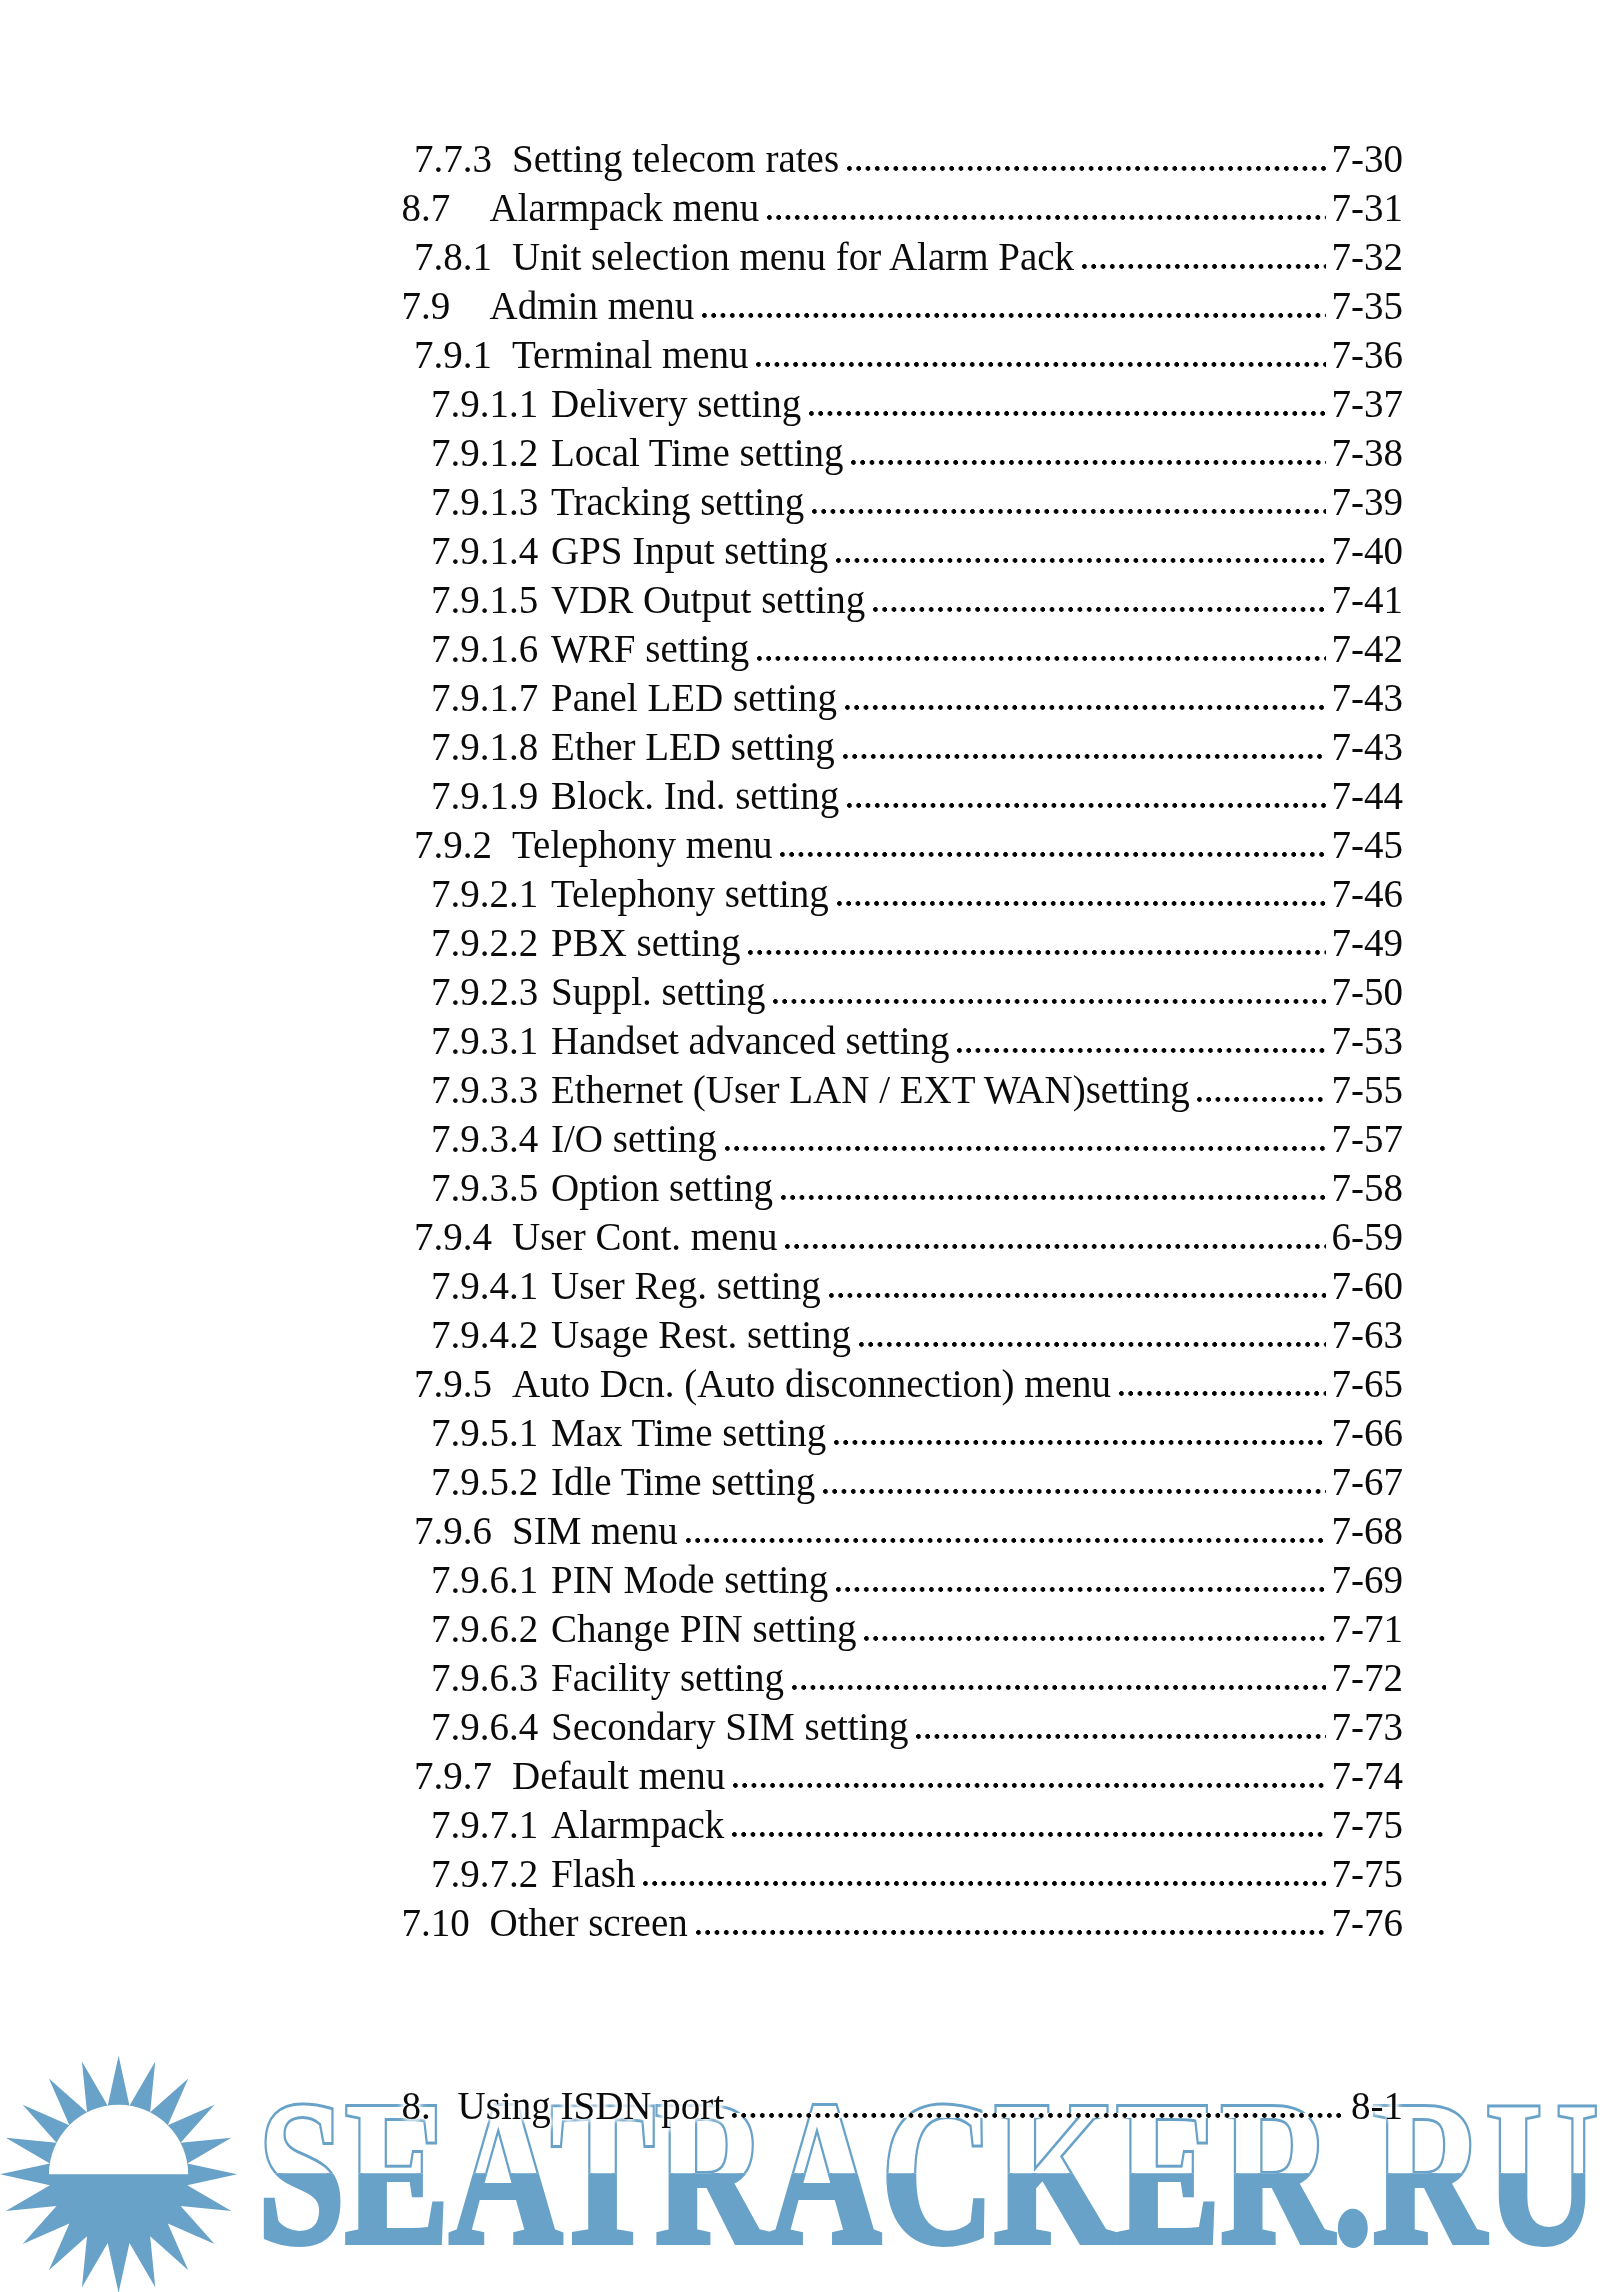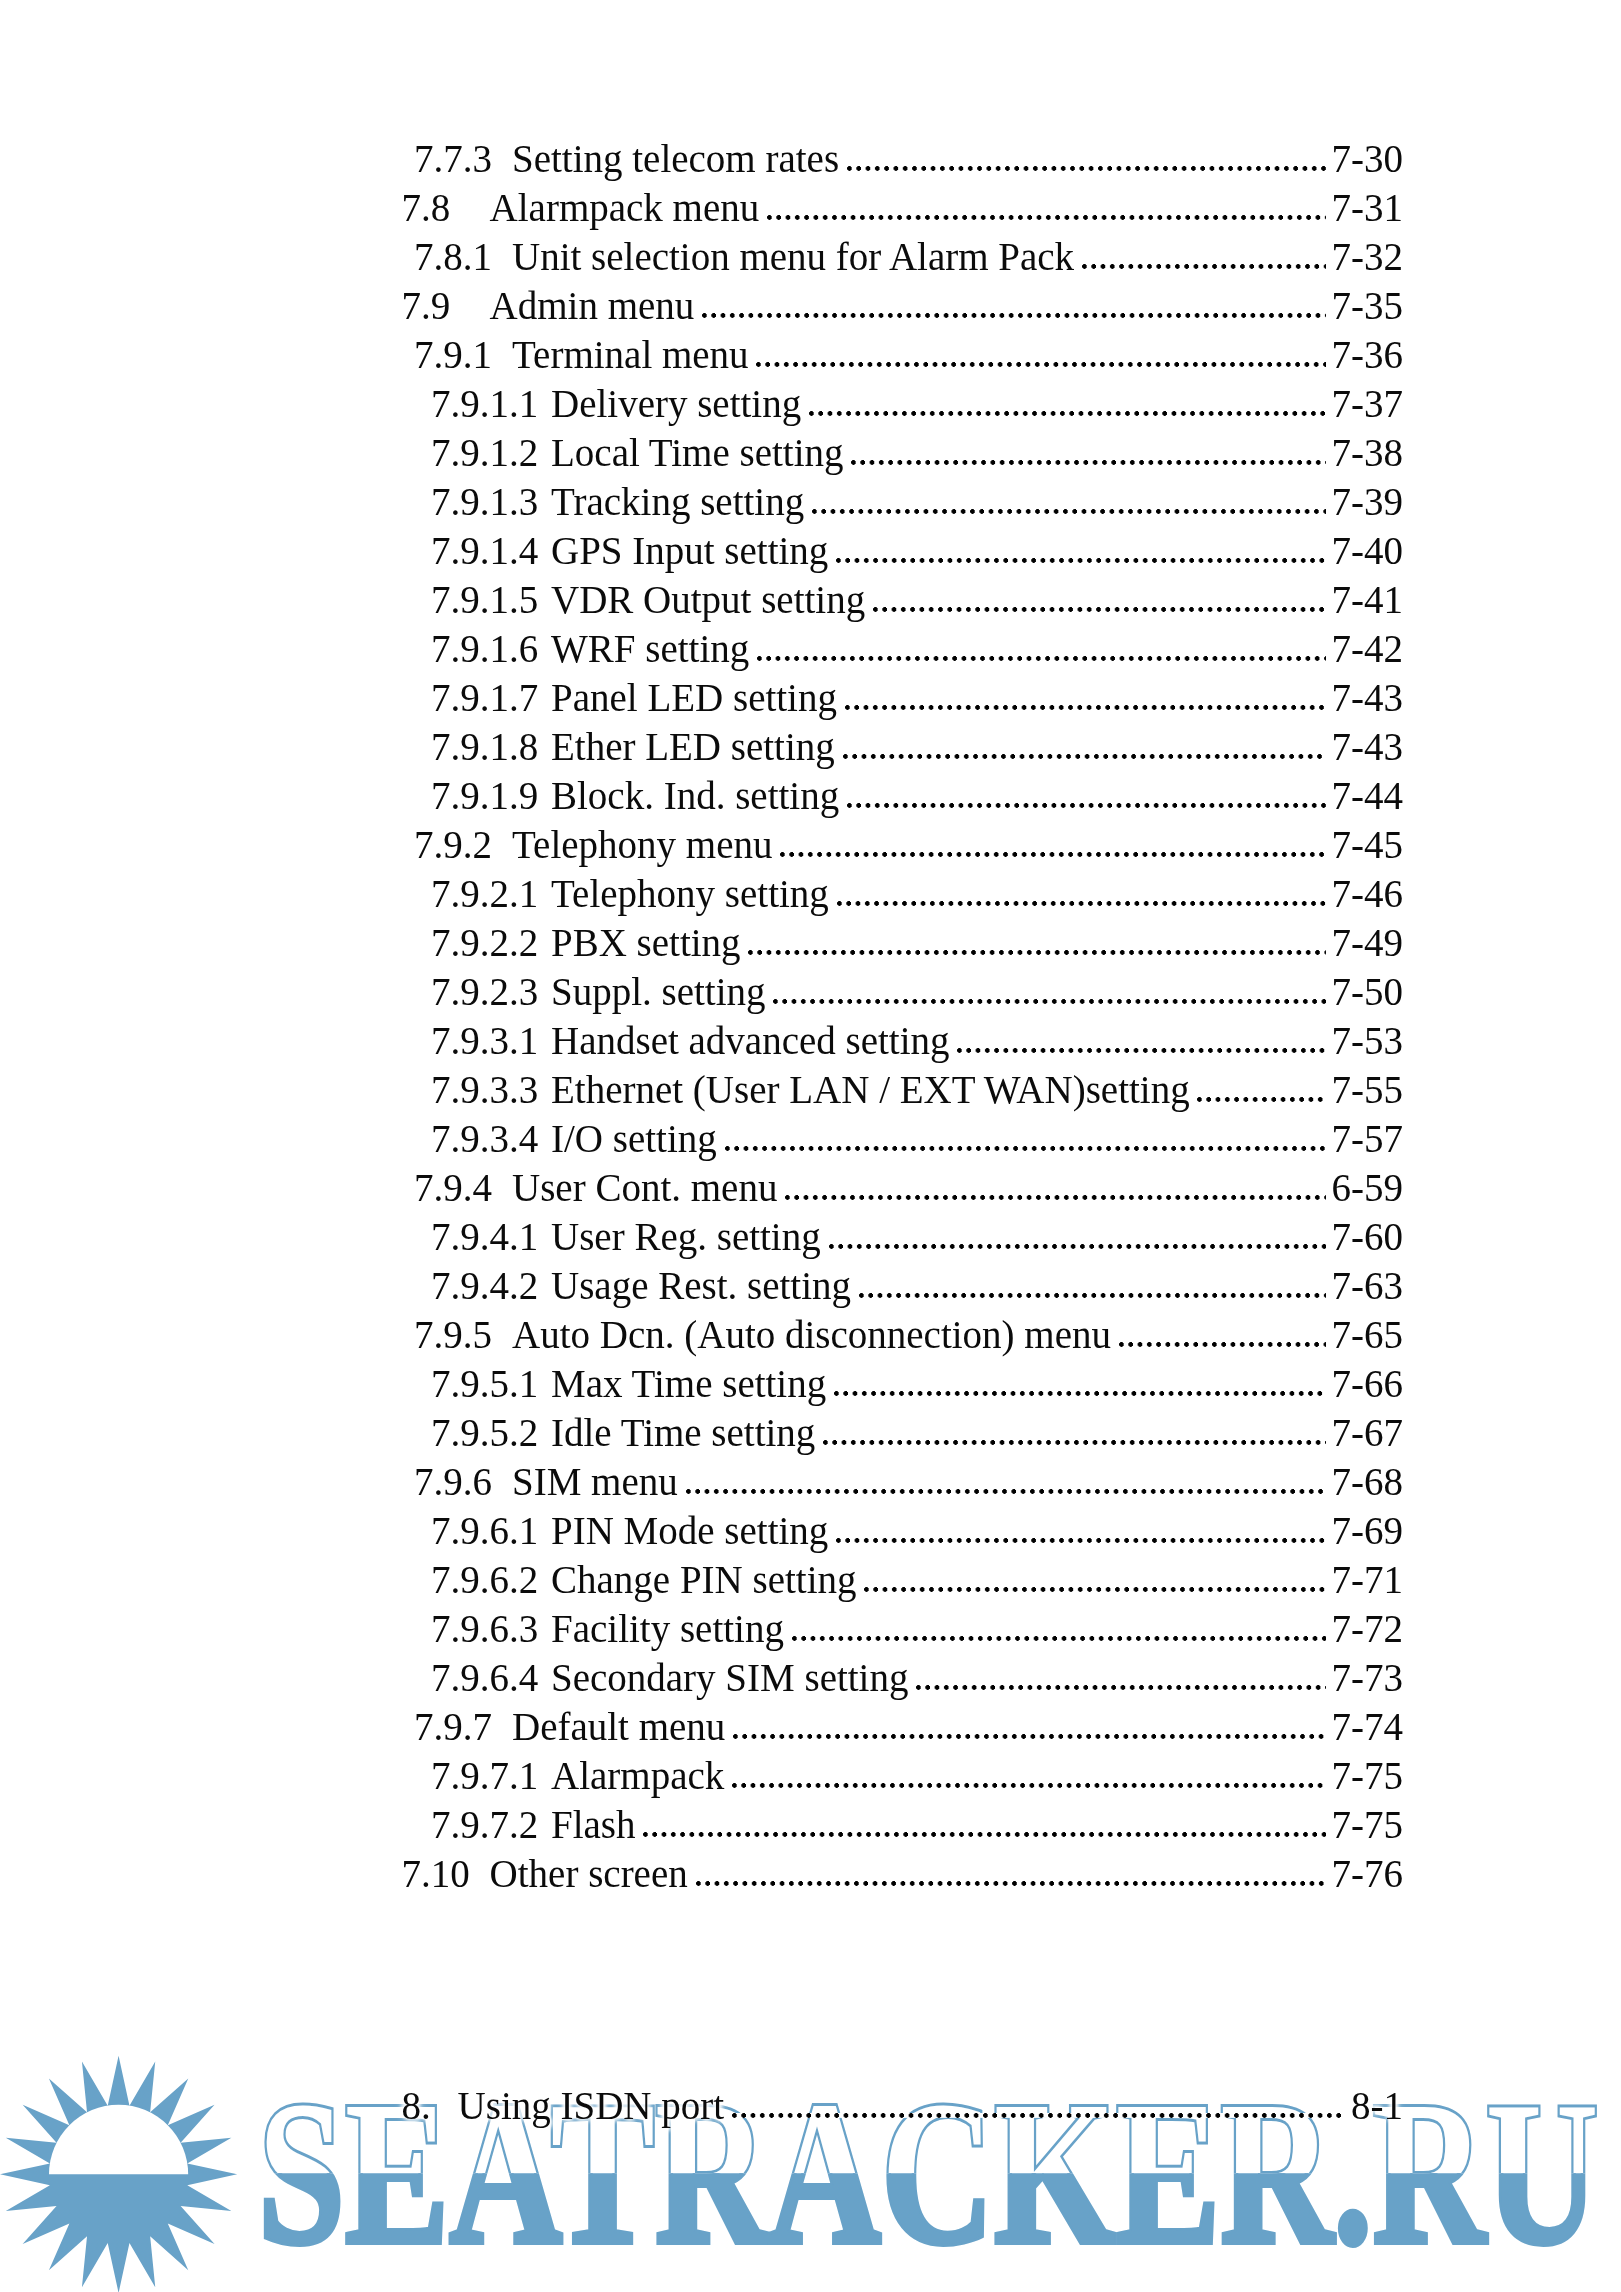--- a/index.html
+++ b/index.html
@@ -52,21 +52,21 @@
 <div class="page">
 
   <nav class="toc" id="toc">
       <div class="row l3">
         <span class="num">7.7.3</span>
         <span class="title">Setting telecom rates</span>
         <span class="leader"></span>
         <span class="pagenum">7-30</span>
       </div>
       <div class="row l2">
-        <span class="num">7.8</span>
+        <span class="num">8.7</span>
         <span class="title">Alarmpack menu</span>
         <span class="leader"></span>
         <span class="pagenum">7-31</span>
       </div>
       <div class="row l3">
         <span class="num">7.8.1</span>
         <span class="title">Unit selection menu for Alarm Pack</span>
         <span class="leader"></span>
         <span class="pagenum">7-32</span>
       </div>
@@ -170,20 +170,26 @@
         <span class="num">7.9.3.3</span>
         <span class="title">Ethernet (User LAN / EXT WAN)setting</span>
         <span class="leader"></span>
         <span class="pagenum">7-55</span>
       </div>
       <div class="row l4">
         <span class="num">7.9.3.4</span>
         <span class="title">I/O setting</span>
         <span class="leader"></span>
         <span class="pagenum">7-57</span>
+      </div>
+      <div class="row l4">
+        <span class="num">7.9.3.5</span>
+        <span class="title">Option setting</span>
+        <span class="leader"></span>
+        <span class="pagenum">7-58</span>
       </div>
       <div class="row l3">
         <span class="num">7.9.4</span>
         <span class="title">User Cont. menu</span>
         <span class="leader"></span>
         <span class="pagenum">6-59</span>
       </div>
       <div class="row l4">
         <span class="num">7.9.4.1</span>
         <span class="title">User Reg. setting</span>

